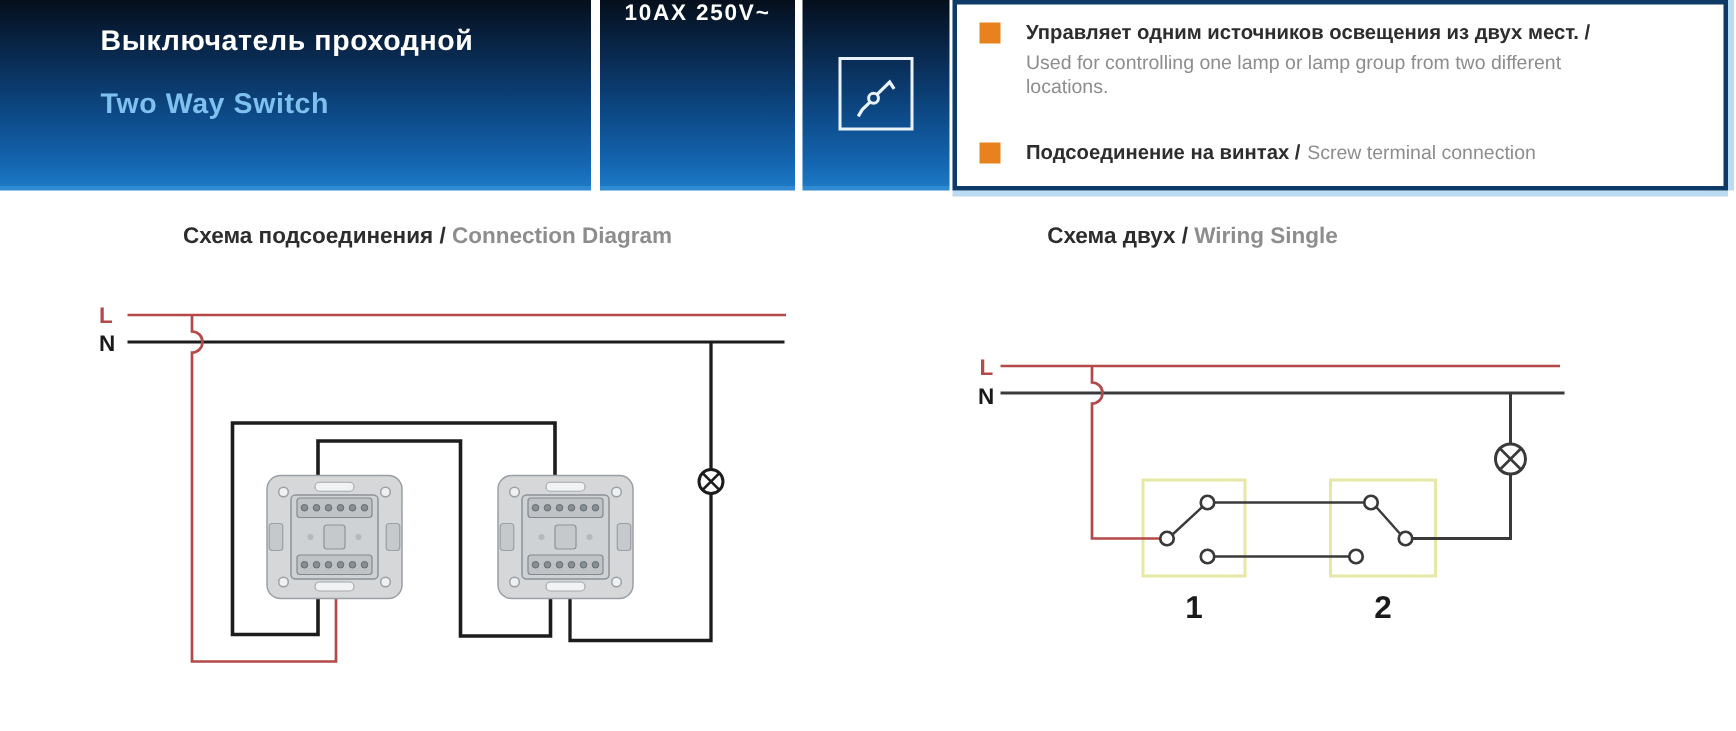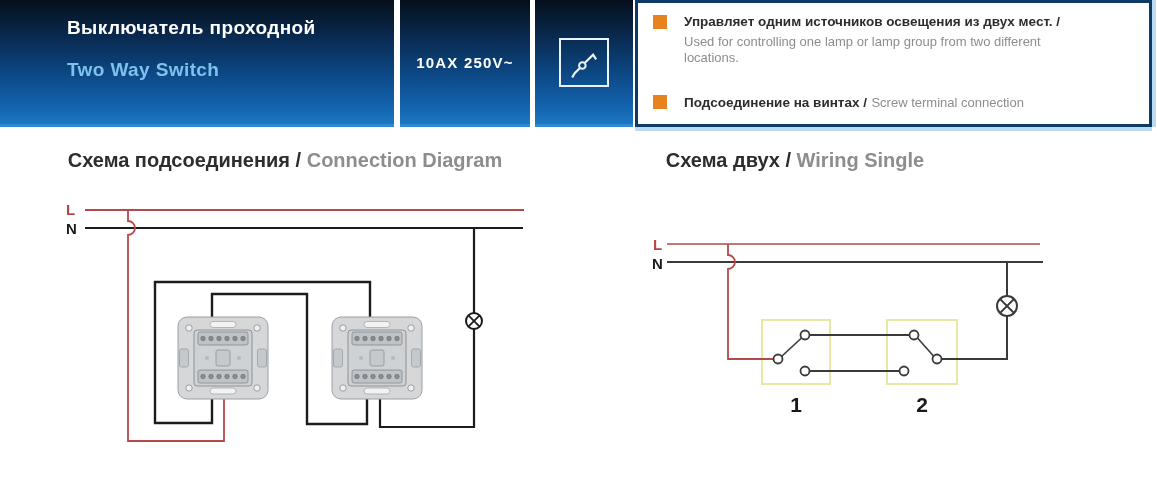--- a/index.html
+++ b/index.html
@@ -12,42 +12,42 @@
     width:1157px;height:487px;position:relative;background:#ffffff;overflow:hidden;
     font-family:"Liberation Sans",sans-serif;
   }
   
   .hblock{
     position:absolute;top:0;height:124px;
     background:linear-gradient(180deg,#050f1c 0%,#092a50 30%,#0d4a88 62%,#1466b1 88%,#1d78c4 100%);
     border-bottom:3px solid #2f8ad2;
   }
   .hb-title{left:0;width:394px}
-  .hb-rating{left:400px;width:130px;display:flex;align-items:center;justify-content:center}
+  .hb-rating{left:400px;width:130px;display:flex;align-items:flex-start;justify-content:center}
   .hb-icon{left:535px;width:98px;display:flex;align-items:center;justify-content:center}
   .hb-title .inner{padding:17px 0 0 67px}
   .t-ru{font-size:19px;font-weight:bold;color:var(--header-text);letter-spacing:.4px}
   .t-en{font-size:19px;font-weight:bold;color:var(--header-subtitle);letter-spacing:.4px;margin-top:20px}
   .rating{font-size:15px;font-weight:bold;color:#fff;letter-spacing:1.2px}
   .icon-box{width:46px;height:45px;border:2px solid #eaf3fb;display:flex;align-items:center;justify-content:center}
   
   .panel{
     position:absolute;left:635px;top:0;width:517px;height:127px;box-sizing:border-box;
     background:#fff;border:3px solid var(--panel-border);
     box-shadow:0 4px 0 var(--panel-underline),4px 0 0 var(--panel-underline);
   }
   .feat{position:absolute;left:15px;display:flex;gap:17px;align-items:flex-start}
   .feat .bullet{width:14px;height:14px;background:var(--bullet-orange);flex:0 0 auto;margin-top:2px}
   .feat .ru{font-weight:bold;font-size:13.5px;color:var(--text-dark)}
   .feat .en{font-size:13px;color:var(--text-gray)}
   .feat-1{top:10px}.feat-2{top:62px}.feat-3{top:90px}
   .feat.stack .ru{display:block;margin-bottom:4px;line-height:17px}
   .feat.stack .en{display:block;max-width:400px;line-height:16px}
   
-  .diag-title{position:absolute;top:149px;font-size:20px;font-weight:bold;white-space:nowrap;text-align:center}
+  .diag-title{position:absolute;top:149px;font-size:15px;font-weight:bold;white-space:nowrap;text-align:center}
   .diag-title .ru{color:var(--text-dark)}
   .diag-title .en{color:var(--text-gray)}
   .dt-left{left:55px;width:460px}
   .dt-right{left:645px;width:300px}
   .dsvg{position:absolute}
 </style>
 </head>
 <body>
 
 <div class="hblock hb-title">

